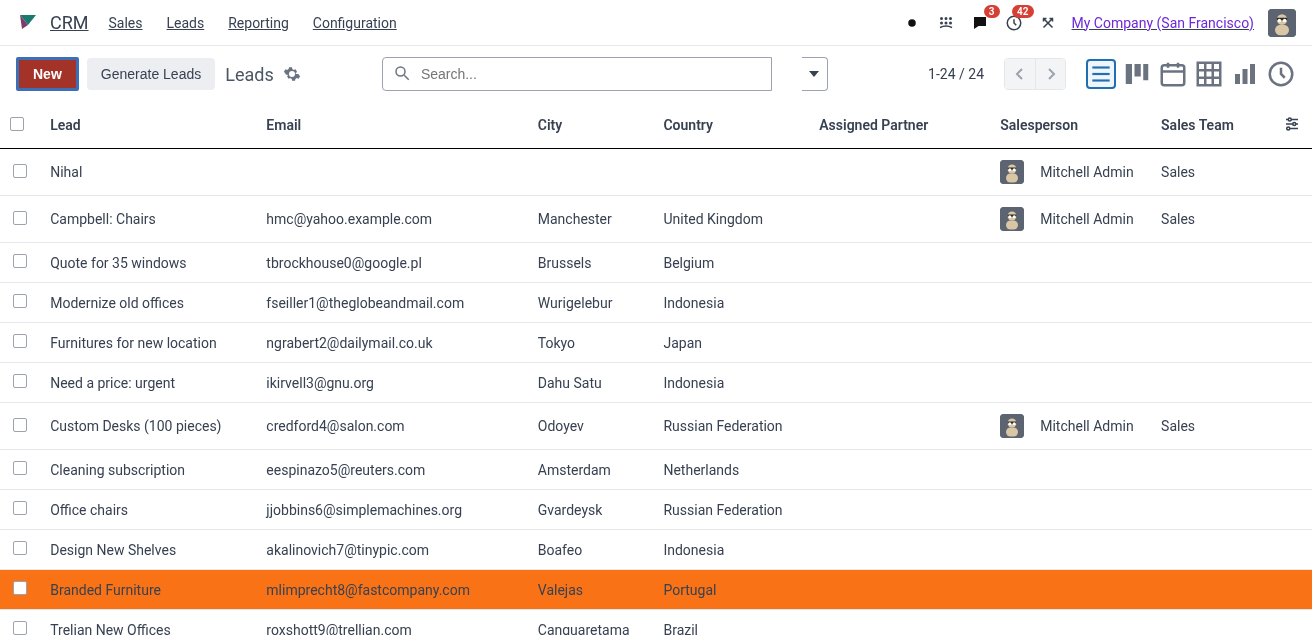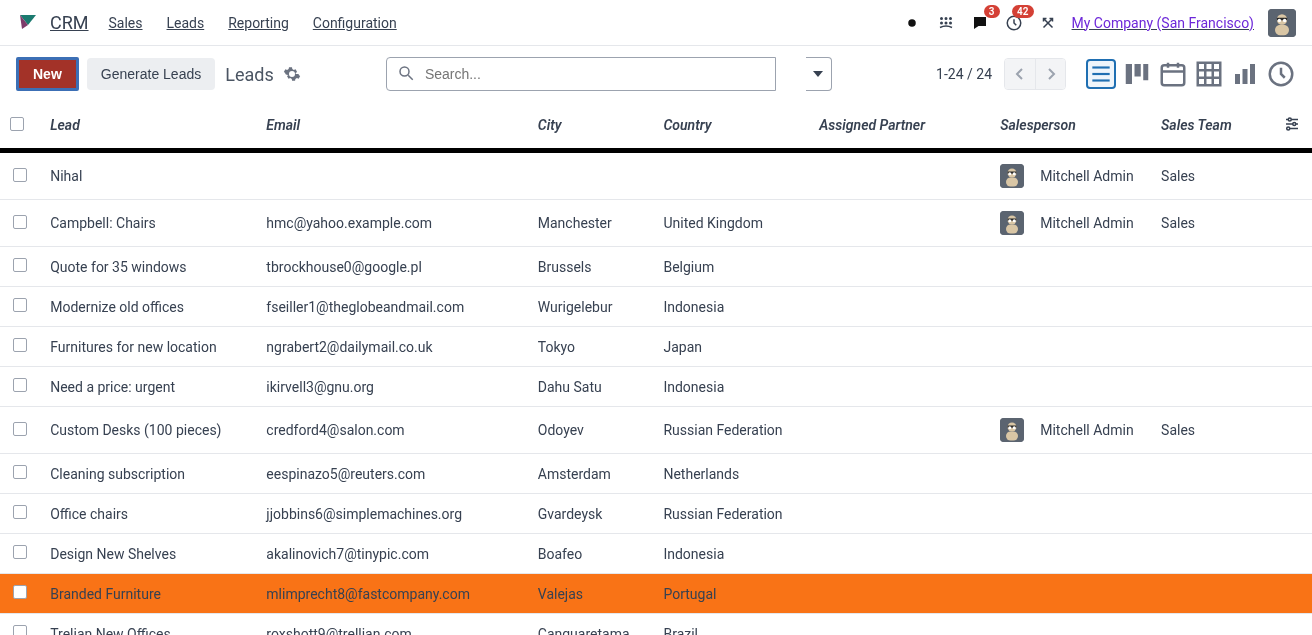--- a/index.html
+++ b/index.html
@@ -23,30 +23,30 @@
   .controlbar { display: flex; align-items: center; height: 56px; padding: 0 16px; }
   .btn-new { background: #a33228; color: #fff; border: 3px solid #3c6fb5; padding: 6px 14px; font-weight: 600; font-size: 14px; cursor: pointer; border-radius: 2px; }
   .btn-gen { background: #eceef1; color: #374151; border: none; padding: 8px 14px; margin-left: 8px; cursor: pointer; border-radius: 4px; font-size: 14px; }
   .breadcrumb { margin-left: 10px; font-size: 18px; color: #4b5563; }
   .gear-min { margin-left: 8px; color: #6b7280; }
   .searchwrap { margin-left: auto; margin-right: auto; display: flex; align-items: center; gap: 30px; }
   .searchbox { display: flex; align-items: center; border: 1px solid #9ca3af; border-radius: 4px 0 0 4px; height: 34px; width: 390px; padding: 0 10px; }
   .searchbox input { border: none; outline: none; flex: 1; font-size: 14px; color: #374151; }
   .searchbox .s-icon { margin-right: 8px; color: #6b7280; }
   .searchdrop { border: 1px solid #9ca3af; border-left: none; border-radius: 0 4px 4px 0; height: 34px; width: 26px; display: flex; align-items: center; justify-content: center; cursor: pointer; }
-  .pager { display: flex; align-items: center; gap: 12px; margin-left: 20px; }
+  .pager { display: flex; align-items: center; gap: 20px; margin-left: 20px; }
   .pager-nav { display: flex; border: 1px solid #e5e7eb; border-radius: 4px; overflow: hidden; }
   .pager-btn { width: 30px; height: 30px; display: flex; align-items: center; justify-content: center; background: #f3f4f6; cursor: pointer; color: #9ca3af; }
   .pager-btn + .pager-btn { border-left: 1px solid #e5e7eb; }
   .viewswitch { display: flex; gap: 6px; margin-left: 20px; }
   .view-btn { width: 30px; height: 30px; display: flex; align-items: center; justify-content: center; color: #6b7280; cursor: pointer; border-radius: 4px; }
   .view-btn.active { border: 2px solid #1f6fb2; background: #eef5fb; color: #1f6fb2; }
   
   .table { width: 100%; border-collapse: collapse; }
-  .table th { text-align: left; font-weight: 600; padding: 12px 10px; border-bottom: 5px solid #000000; font-size: 14px; color: #374151; font-style: italic; }
+  .table th { text-align: left; font-weight: 600; padding: 12px 10px; border-bottom: 1px solid #000000; font-size: 14px; color: #374151; }
   .table td { padding: 11px 10px; border-bottom: 1px solid #e5e7eb; color: #374151; }
   .table tr.hover-row { background: #f97316; margin-left: 16px; }
   .col-chk { width: 40px; text-align: center; }
   .chkbox { width: 14px; height: 14px; border: 1px solid #9ca3af; display: inline-block; border-radius: 2px; background: #fff; }
   .col-lead { width: 215px; }
   .col-email { width: 270px; }
   .col-city { width: 125px; }
   .col-country { width: 155px; }
   .col-partner { width: 180px; }
   .col-sales { width: 160px; }

